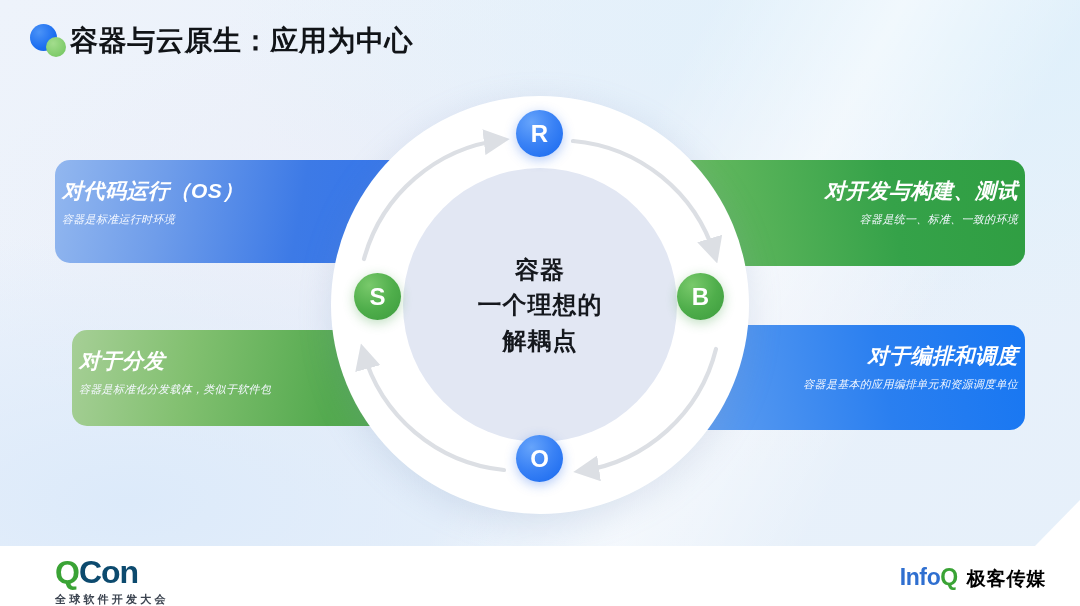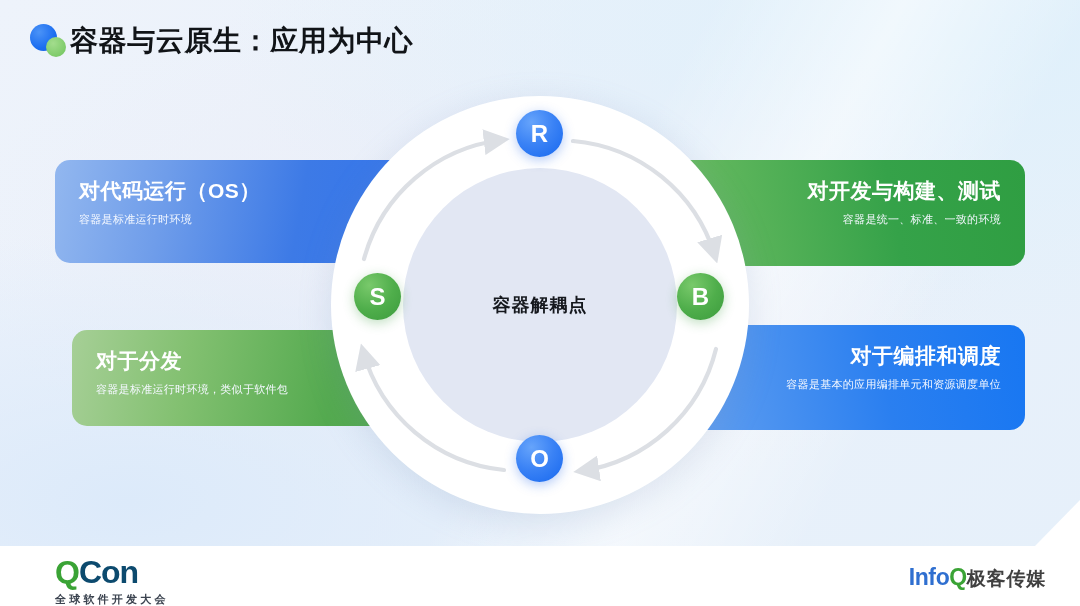--- a/index.html
+++ b/index.html
@@ -37,21 +37,21 @@
   }
   .logo-mark .c-green {
     position:absolute; left:16px; top:15px; width:20px; height:20px; border-radius:50%;
     background:radial-gradient(circle at 36% 32%, #a3dd8d 0%, #7ecb6a 70%, #6fc05c 100%);
   }
   .page-title {
     font-size:28px; font-weight:bold; color:#111418; letter-spacing:.6px; white-space:nowrap;
   }
 
   
-  .card { position:absolute; border-radius:15px; color:#fff; padding:18px 24px; overflow:hidden; }
+  .card { position:absolute; border-radius:15px; color:#fff; padding:18px 7px; overflow:hidden;font-style:italic; }
   .card .c-title { font-size:21px; font-weight:bold; line-height:1.25; letter-spacing:.5px; }
   .card .c-sub { font-size:11px; line-height:1.5; margin-top:7px; letter-spacing:.3px; color:#f4f8ff; }
 
   .card-tl {
     left:55px; top:160px; width:420px; height:103px;
     background:linear-gradient(100deg,#92b7ef 0%,#6f9dea 26%,#3d7ae6 58%,#2f73ef 100%);
     text-align:left;
   }
   .card-bl {
     left:72px; top:330px; width:420px; height:96px;
@@ -76,22 +76,22 @@
     background:#ffffff;
     box-shadow:0 8px 34px rgba(120,145,185,.20);
   }
   .ring-inner {
     position:absolute; left:112px; top:85px; width:274px; height:274px; border-radius:50%;
     background:#e2e7f3;
   }
   .arrows { position:absolute; left:0; top:0; width:497px; height:444px; }
   .center-text {
     position:absolute; left:112px; top:85px; width:274px; height:274px;
-    display:flex; flex-direction:row; align-items:center; justify-content:center;
-    font-size:18px; font-weight:bold; color:#15181d; line-height:1.48; letter-spacing:1px;
+    display:flex; flex-direction:column; align-items:center; justify-content:center;
+    font-size:24px; font-weight:bold; color:#15181d; line-height:1.48; letter-spacing:1px;
   }
 
   .node {
     position:absolute; width:47px; height:47px; border-radius:50%;
     display:flex; align-items:center; justify-content:center;
     font-size:24px; font-weight:bold; color:#ffffff; letter-spacing:0;
   }
   .node-blue { background:radial-gradient(circle at 33% 26%, #66a4fb 0%, #3a82f5 48%, #1667ef 100%); box-shadow:0 3px 12px rgba(36,104,232,.35); }
   .node-green { background:radial-gradient(circle at 33% 26%, #79c96b 0%, #4fae4b 52%, #3c9b3d 100%); box-shadow:0 3px 12px rgba(60,155,61,.32); }
   .node-r { left:225px; top:27px; }
@@ -100,25 +100,25 @@
   .node-s { left:63px; top:190px; }
 
   
   .footer { position:absolute; left:0; top:546px; width:1080px; height:60px; background:#ffffff; }
   .qcon { position:absolute; left:55px; top:556px; }
   .qcon-word { font-size:32px; font-weight:bold; line-height:1; letter-spacing:-1px; }
   .qcon-q { color:#3aa335; }
   .qcon-con { color:#0c4a6e; }
   .qcon-sub { font-size:11px; font-weight:bold; color:#3c4450; letter-spacing:3.2px; margin-top:4px; }
 
-  .infoq { position:absolute; right:34px; top:566px; display:flex; align-items:baseline; }
+  .infoq { position:absolute; right:34px; top:566px; display:flex; align-items:baseline; gap:9px; }
   .infoq-word { font-size:23px; font-weight:bold; line-height:1; letter-spacing:-.4px; }
   .infoq-info { color:#2f6fd0; }
   .infoq-q { color:#3aa335; }
-  .infoq-cn { font-size:19px; font-weight:bold; color:#404040; letter-spacing:.8px; }
+  .infoq-cn { font-size:19px; font-weight:bold; color:#000000; letter-spacing:.8px; }
 </style>
 </head>
 <body>
 
 <div class="slide">
 
   <div class="bg"></div>
   <div class="bg-sheen"></div>
 
   <div class="header">
@@ -129,21 +129,21 @@
     <div class="page-title">容器与云原生：应用为中心</div>
   </div>
 
   <div class="card card-tl">
     <div class="c-title">对代码运行（OS）</div>
     <div class="c-sub">容器是标准运行时环境</div>
   </div>
 
   <div class="card card-bl">
     <div class="c-title">对于分发</div>
-    <div class="c-sub">容器是标准运行时环境，类似于软件包</div>
+    <div class="c-sub">容器是标准化分发载体，类似于软件包</div>
   </div>
 
   <div class="card card-br">
     <div class="c-title">对于编排和调度</div>
     <div class="c-sub">容器是基本的应用编排单元和资源调度单位</div>
   </div>
 
   <div class="card card-tr">
     <div class="c-title">对开发与构建、测试</div>
     <div class="c-sub">容器是统一、标准、一致的环境</div>
@@ -164,20 +164,21 @@
 
       <path d="M 425 266 A 163 163 0 0 1 290 388" fill="none" stroke="#dcdfe4" stroke-width="4.2" stroke-linecap="round" marker-end="url(#ah)"></path>
 
       <path d="M 213 387 A 163 163 0 0 1 72 268" fill="none" stroke="#dcdfe4" stroke-width="4.2" stroke-linecap="round" marker-end="url(#ah)"></path>
 
       <path d="M 73 176 A 163 163 0 0 1 211 57" fill="none" stroke="#dcdfe4" stroke-width="4.2" stroke-linecap="round" marker-end="url(#ah)"></path>
     </svg>
 
     <div class="center-text">
       <div>容器</div>
+      <div>一个理想的</div>
       <div>解耦点</div>
     </div>
 
     <div class="node node-blue node-r">R</div>
     <div class="node node-green node-b">B</div>
     <div class="node node-blue node-o">O</div>
     <div class="node node-green node-s">S</div>
   </div>
 
   <div class="footer"></div>

